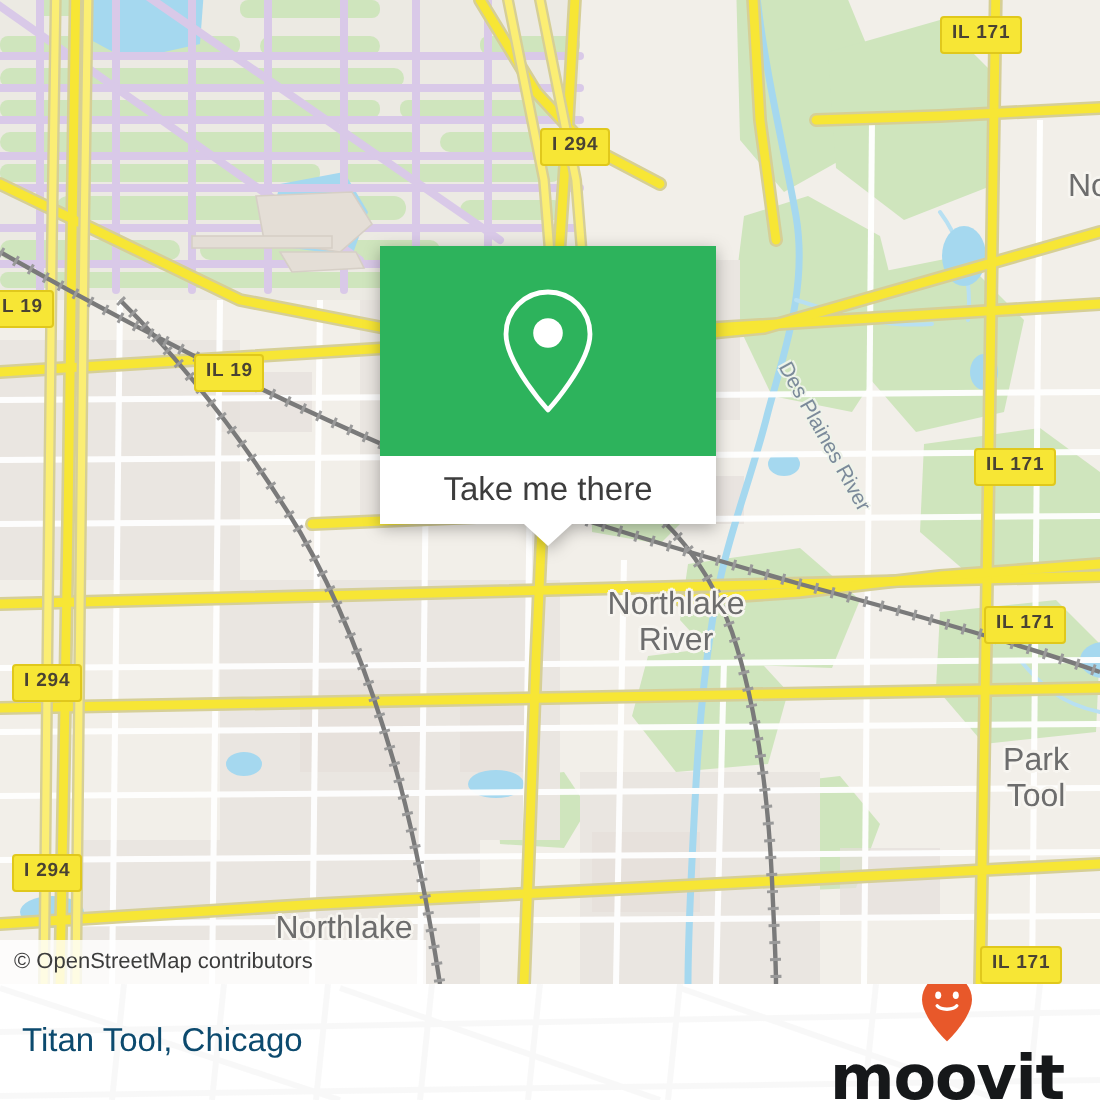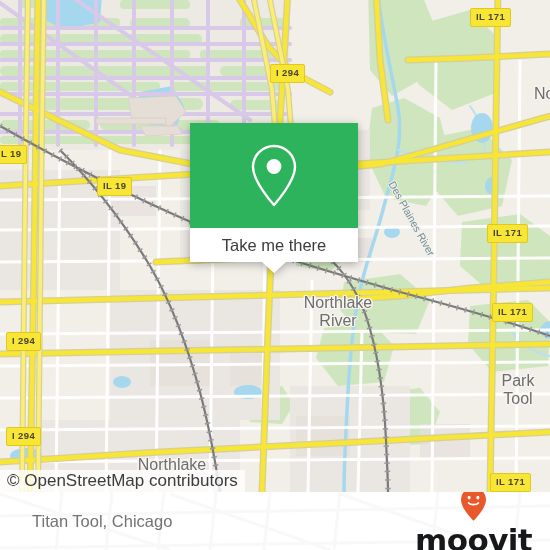--- a/index.html
+++ b/index.html
@@ -77,21 +77,21 @@
 
   
   #attribution {
     position: absolute;
     left: 0;
     top: 470px;
     height: 22px;
     min-width: 213px;
     background: rgba(255,255,255,0.80);
     color: #3c3c3c;
-    font-size: 17px;
+    font-size: 11px;
     font-family: "Liberation Sans", sans-serif;
     display: flex;
     align-items: center;
     padding: 0 7px 0 7px;
     box-sizing: border-box;
     white-space: nowrap;
     z-index: 30;
   }
 
   
@@ -146,24 +146,24 @@
   }
   #footer-watermark {
     position: absolute;
     left: 0; top: -492px;
     width: 550px; height: 550px;
     opacity: 0.09;
     pointer-events: none;
   }
   #footer-title {
     position: absolute;
-    left: 32px;
+    left: 11px;
     top: 50%;
     transform: translateY(-50%);
-    color: #737373;
+    color: #0c4a6e;
     font-size: 16.5px;
     font-family: "Liberation Sans", sans-serif;
     white-space: nowrap;
     z-index: 2;
   }
   #footer-logo {
     position: absolute;
     right: 18px;
     top: 50%;
     transform: translateY(-50%);

